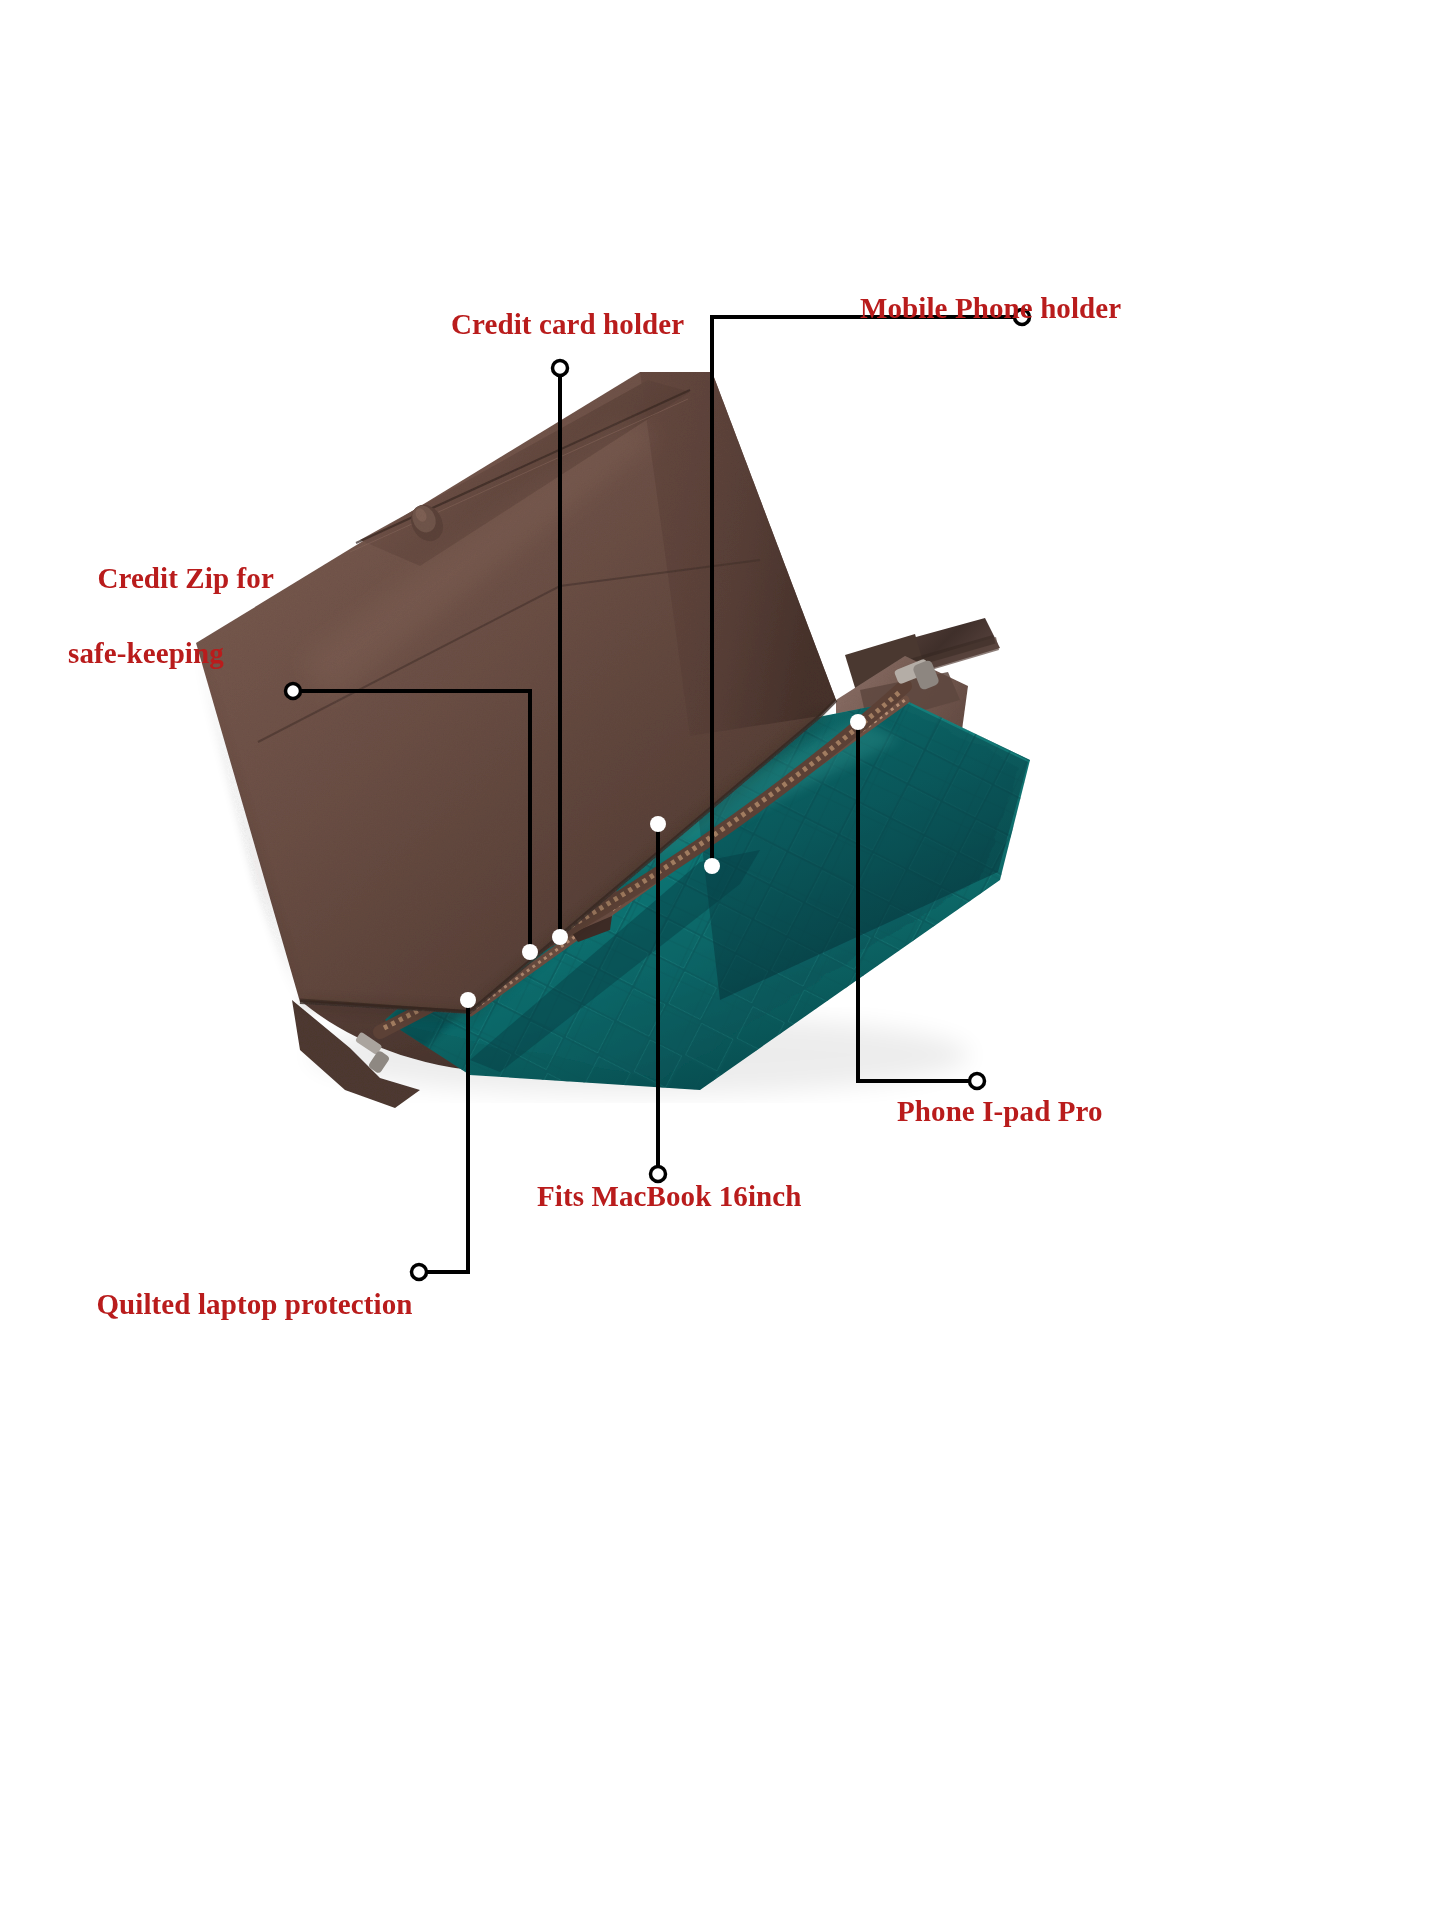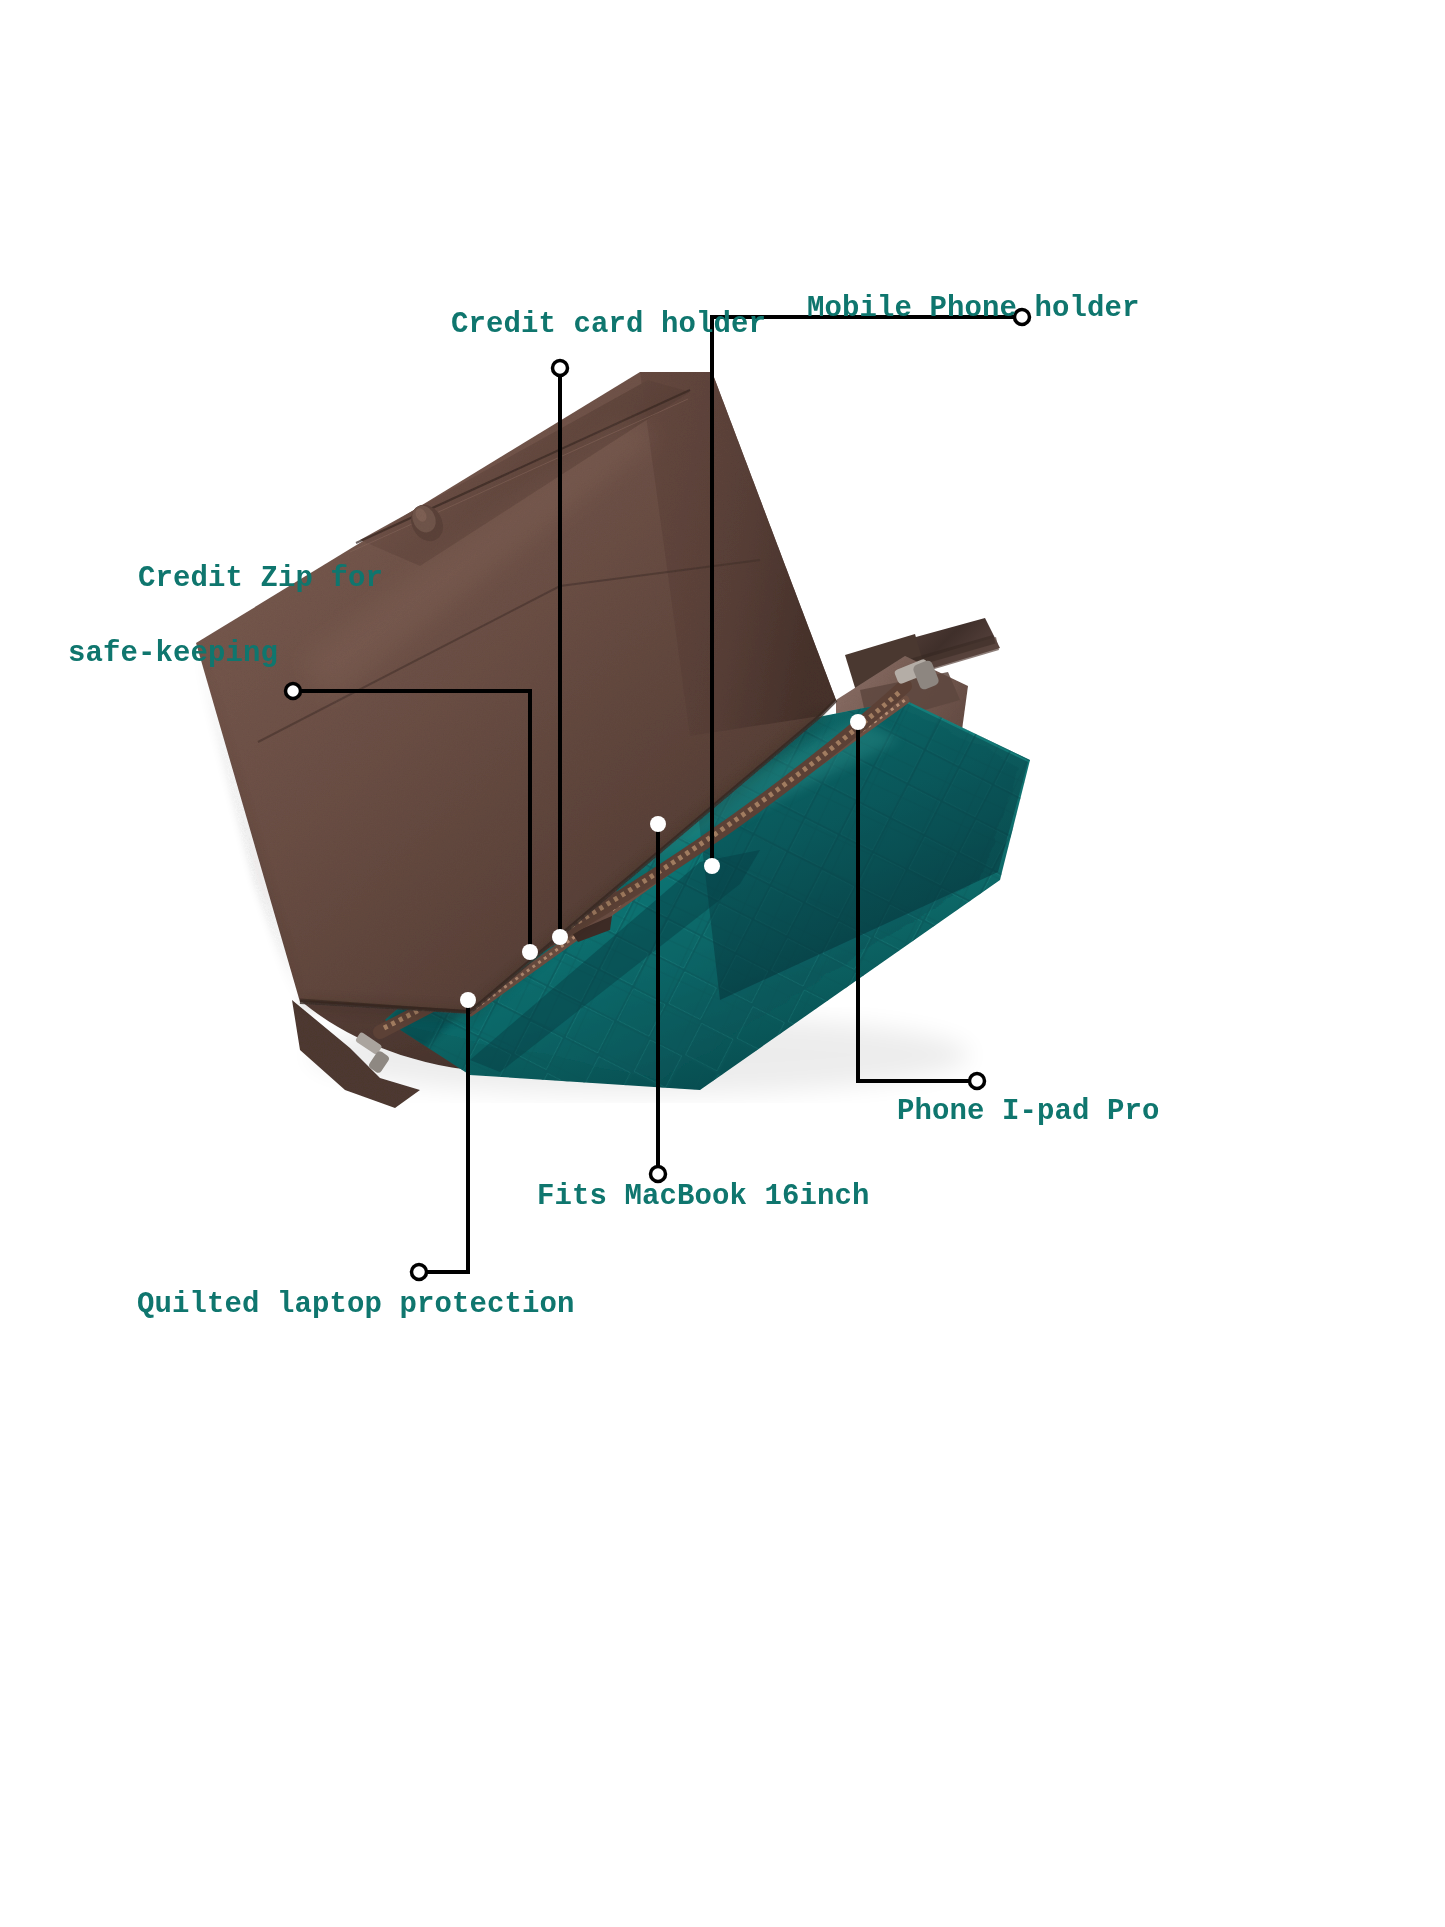--- a/index.html
+++ b/index.html
@@ -22,30 +22,30 @@
     position: absolute;
     left: 0;
     top: 0;
     width: 1445px;
     height: 1927px;
   }
   #callsvg { pointer-events: none; }
 
   .callout-label {
     position: absolute;
-    font-family: Liberation Mono, monospace;
+    font-family: Liberation Serif, serif;
     font-weight: 700;
     font-size: 29px;
     line-height: 1.30;
-    color: #0f766e;
+    color: #b91c1c;
     white-space: pre;
     letter-spacing: 0.1px;
   }
   .lbl-credit      { left: 451px; top: 306px; }
-  .lbl-mobile      { left: 807px; top: 290px; }
+  .lbl-mobile      { left: 860px; top: 290px; }
   .lbl-innerzip    { left: 68px;  top: 522px; }
   .lbl-ipad        { left: 897px; top: 1093px; }
   .lbl-macbook     { left: 537px; top: 1178px; }
   .lbl-quilted     { left: 67px;  top: 1248px; text-align: center; }
   .lbl-quilted .l2 { display: block; }
   .lbl-innerzip .l2{ display: block; }
 </style>
 </head>
 <body>
 

